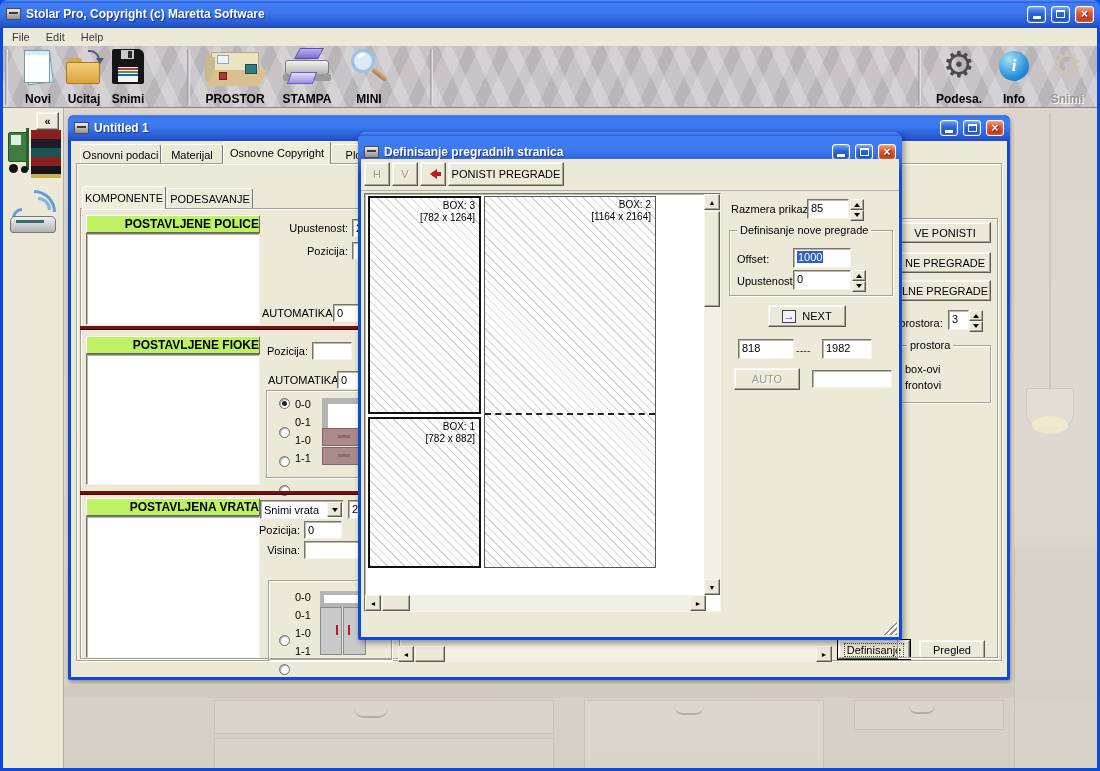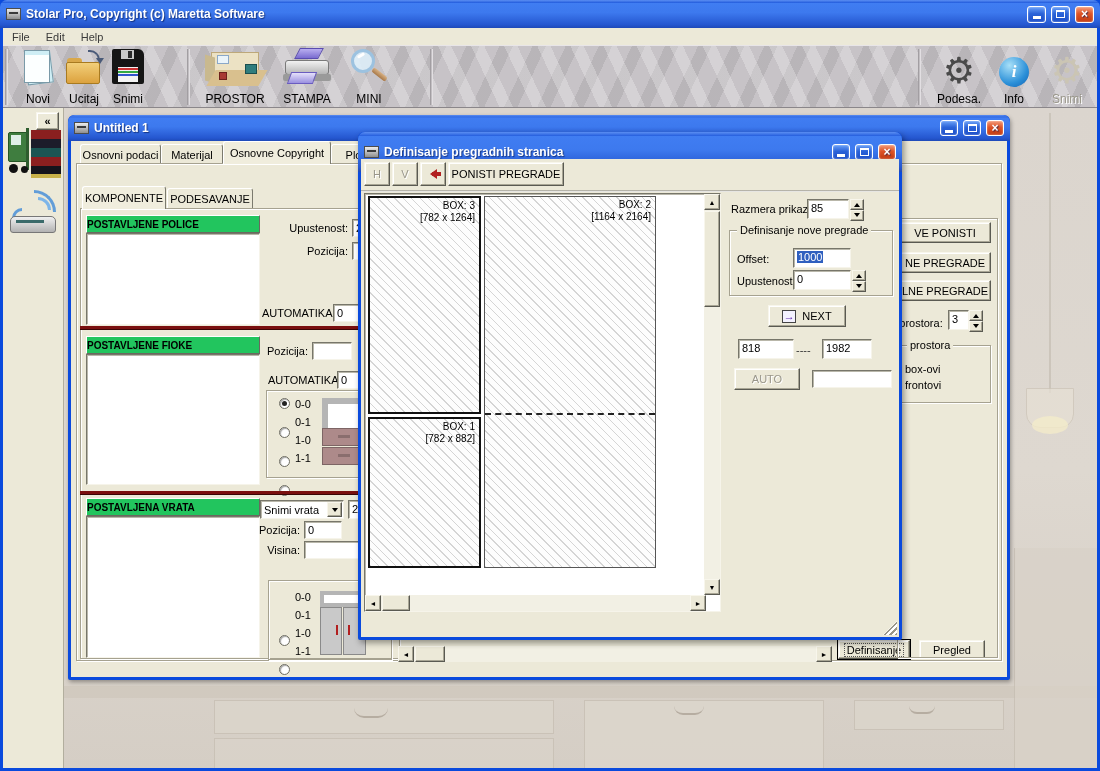--- a/index.html
+++ b/index.html
@@ -13,24 +13,24 @@
 .minbar{width:8px;height:3px;background:#fff;margin-top:7px}
 .maxbox{width:9px;height:8px;border:1px solid #fff;border-top-width:2px}
 .b3{background:#ece9d8;border:1px solid;border-color:#f8f6ec #5a5a52 #5a5a52 #f8f6ec;box-shadow:inset -1px -1px 0 #a9a695,inset 1px 1px 0 #fff;display:flex;align-items:center;justify-content:center}
 .sunk{background:#fff;border:1px solid;border-color:#77766a #f6f4ea #f6f4ea #77766a;box-shadow:inset 1px 1px 0 #b9b7aa}
 .etch{border:1px solid #a6a290;box-shadow:inset 1px 1px 0 #fff,1px 1px 0 #fff}
 .glabel{position:absolute;top:-7px;left:7px;background:#ece9d8;padding:0 3px;font-size:11px}
 .fieldtxt{padding:2px 3px;font-size:11px;overflow:hidden;white-space:nowrap}
 .disab{color:#99968a;text-shadow:1px 1px 0 #fff}
 .chevron{background-color:#c7c3c7;background-image:repeating-linear-gradient(65deg,rgba(255,255,255,.25) 0 12px,rgba(255,255,255,0) 12px 30px),repeating-linear-gradient(115deg,rgba(80,80,80,.12) 0 12px,rgba(80,80,80,0) 12px 30px);border-top:1px solid #e8e5e8;border-bottom:1px solid #8a868a}
 .tsep{width:3px;background:linear-gradient(90deg,#928e92,#f2eff2)}
-.tlabel{font-weight:normal;font-size:12px;text-align:center;margin-top:2px}
+.tlabel{font-weight:bold;font-size:12px;text-align:center;margin-top:8px}
 .tbitem{display:flex;flex-direction:column;align-items:center;justify-content:flex-end;height:58px}
 .tab{background:#ece9d8;border:1px solid #7b7a6e;border-bottom:none;border-top-color:#fff;border-left-color:#fff;border-radius:3px 3px 0 0;display:flex;align-items:center;justify-content:center;font-size:11px}
-.hdrbar{background:#22c55e;border:1px solid;border-color:#fff #6a695f #6a695f #fff;font-weight:bold;display:flex;align-items:center;justify-content:flex-start;font-size:10px}
+.hdrbar{background:#bef264;border:1px solid;border-color:#fff #6a695f #6a695f #fff;font-weight:bold;display:flex;align-items:center;justify-content:flex-end;font-size:12px}
 .maroon{background:#7a0f0f;border-bottom:1px solid #3a0505}
 .hatch{background-color:#fdfdfd;background-image:repeating-linear-gradient(45deg,rgba(70,70,70,.22) 0 1px,transparent 1px 6px)}
 .boxlbl{position:absolute;top:2px;right:4px;text-align:right;font-size:10px;line-height:12px}
 .radio{width:11px;height:11px;border-radius:50%;background:#fff;border:1px solid #6e6d62;box-shadow:inset 1px 1px 1px rgba(0,0,0,.35)}
 .radio.sel::after{content:"";position:absolute;width:5px;height:5px;border-radius:50%;background:#222;left:2px;top:2px}
 .radio{position:relative}
 .sb{background:#f2f0e4}
 .sbb{background:#ece9d8;border:1px solid;border-color:#f8f6ec #5a5a52 #5a5a52 #f8f6ec;box-shadow:inset -1px -1px 0 #a9a695;display:flex;align-items:center;justify-content:center;font-size:7px;line-height:1}
 .thumb{background:#ece9d8;border:1px solid;border-color:#f8f6ec #5a5a52 #5a5a52 #f8f6ec;box-shadow:inset -1px -1px 0 #a9a695}
 .spin{display:flex;flex-direction:column}

